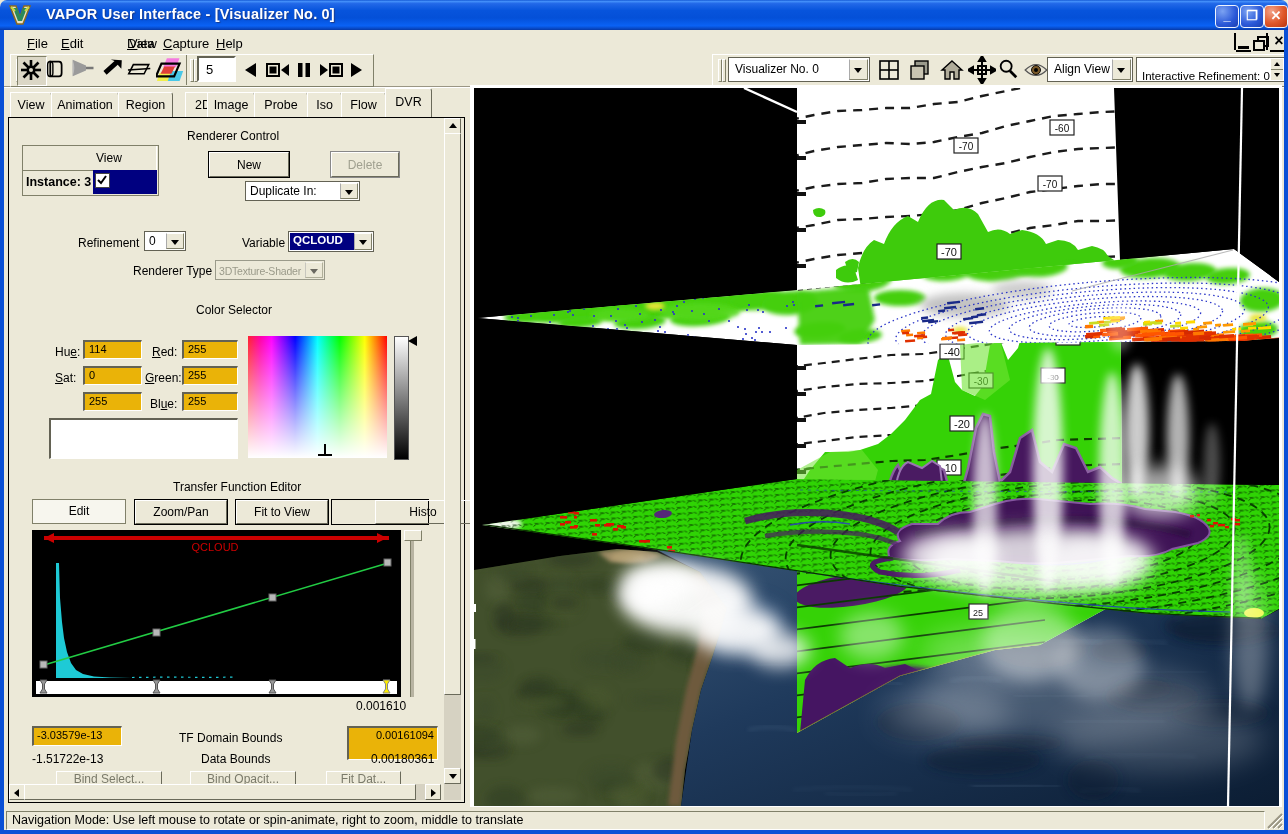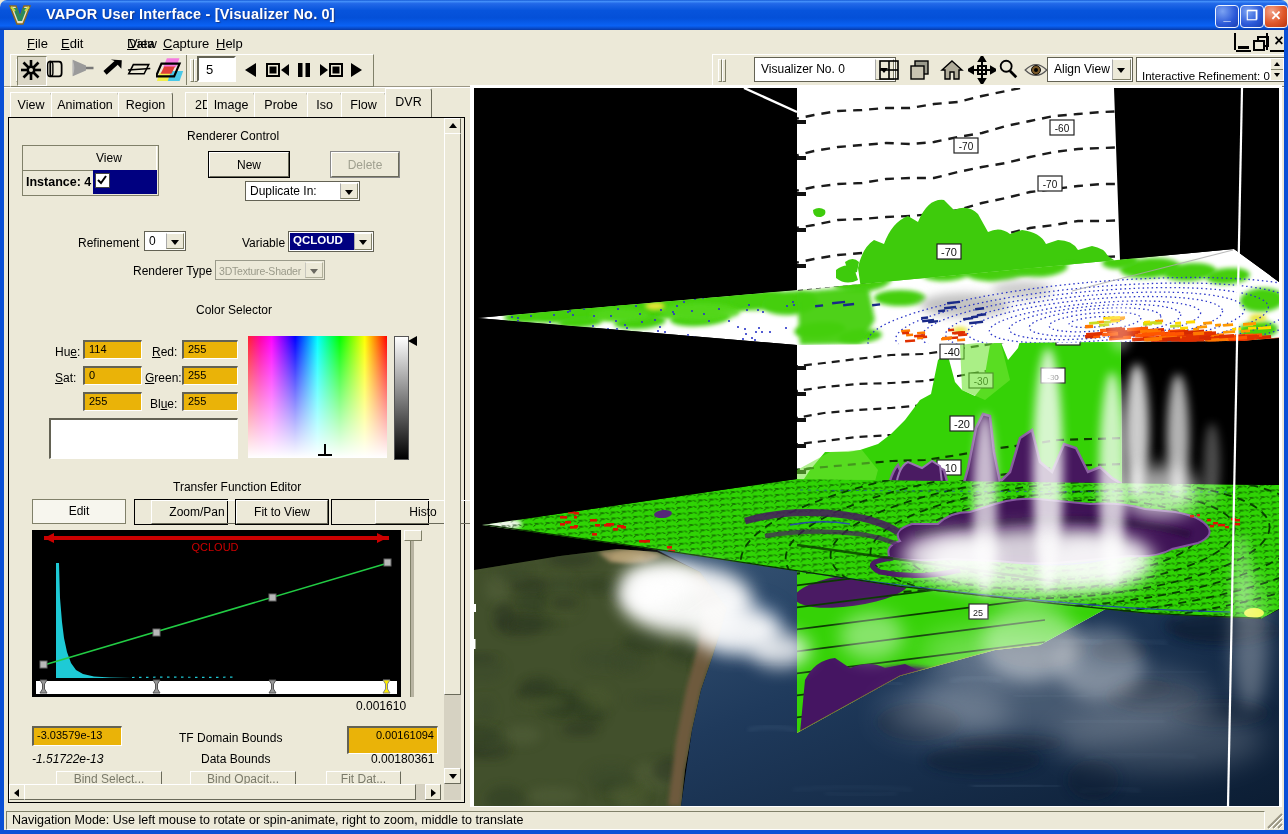--- a/index.html
+++ b/index.html
@@ -149,21 +149,21 @@
  <path d="M2,2 L2,14 L10,8 Z" fill="#000"></path>
       <rect x="12" y="2" width="12" height="12" fill="none" stroke="#000" stroke-width="2"></rect>
  <rect x="14.5" y="4.5" width="7" height="7" fill="#000"></rect>
     </svg>
 <svg class="abs" style="left:348px;top:62px;" width="16" height="16">
       <path d="M3,1 L3,15 L14,8 Z" fill="#000"></path>
     </svg>
 
 <div class="abs thandle" style="left:718px;"></div>
     <div class="abs thandle" style="left:722px;"></div>
-<div class="abs combo" style="left:754px;top:57px;width:140px;height:23px;">
+<div class="abs combo" style="left:728px;top:57px;width:140px;height:23px;">
  <div class="lbl" style="left:6px;top:4px;">Visualizer No. 0</div>
  <div class="combobtn" style="width:17px;">
         <div class="darr" style="top:8px;"></div>
       </div>
     </div>
 <svg class="abs" style="left:878px;top:59px;" width="22" height="22" viewBox="0 0 22 22">
  <g fill="none" stroke="#000" stroke-width="1.6">
         <rect x="2" y="2" width="18" height="18"></rect>
  <line x1="11" y1="2" x2="11" y2="20"></line>
         <line x1="2" y1="11" x2="20" y2="11"></line>
@@ -224,21 +224,21 @@
 <div class="abs tab" style="left:341px;width:43px;line-height:24px;">Flow</div>
 <div class="abs tab tabsel" style="left:385px;width:45px;line-height:26px;">DVR</div>
 
 <div class="abs" id="panelframe"></div>
 <div id="panelcontent">
 <div class="lbl" style="left:187px;top:129px;">Renderer Control</div>
 
 <div class="abs" style="left:22px;top:145px;width:135px;height:49px;background:#ece9d8;border:1px solid #808069;"></div>
 <div class="abs" style="left:23px;top:146px;width:133px;height:24px;border-bottom:1px solid #808069;border-right:1px solid #fff;"></div>
 <div class="lbl" style="left:96px;top:151px;">View</div>
-<div class="lbl" style="left:26px;top:175px;font-weight:bold;font-size:12.5px;">Instance: 4</div>
+<div class="lbl" style="left:26px;top:175px;font-weight:bold;font-size:12.5px;">Instance: 3</div>
 <div class="abs" style="left:93px;top:170px;width:64px;height:24px;background:#000080;"></div>
 <div class="abs" style="left:95px;top:173px;width:13px;height:13px;background:#fff;border:1px solid #444;"></div>
 <svg class="abs" style="left:96px;top:174px;" width="12" height="12">
       <path d="M2,6 L5,9 L10,2" stroke="#000" stroke-width="2" fill="none"></path>
     </svg>
 
 <div class="btn" style="left:208px;top:151px;width:80px;height:25px;line-height:24px;">
       <div class="abs btnface" style="left:0;top:0;width:78px;height:23px;">New</div>
     </div>
 <div class="btn" style="left:330px;top:151px;width:68px;height:25px;line-height:24px;border-color:#888;">
@@ -295,21 +295,21 @@
  linear-gradient(90deg,#ff2030 0%,#ff00a8 9%,#ff00ff 17%,#0000ff 34%,#00ffff 50%,#00ff00 66%,#ffff00 84%,#ff0000 100%);"></div>
 <div class="abs" style="left:324px;top:444px;width:2px;height:12px;background:#000;"></div>
 <div class="abs" style="left:318px;top:454px;width:14px;height:2px;background:#000;"></div>
 
 <div class="abs" style="left:394px;top:336px;width:13px;height:122px;background:linear-gradient(180deg,#fff,#000);border:1px solid #555;"></div>
 <div class="abs" style="left:408px;top:336px;width:0;height:0;border-top:5px solid transparent;border-bottom:5px solid transparent;border-right:9px solid #000;"></div>
 
 <div class="lbl" style="left:173px;top:480px;">Transfer Function Editor</div>
 <div class="btn btnface" style="left:32px;top:499px;width:92px;height:23px;line-height:23px;background:#f7f6ee;border:1px solid #808069;">Edit</div>
 <div class="btn" style="left:134px;top:499px;width:92px;height:24px;line-height:23px;">
-      <div class="abs btnface" style="left:0;top:0;width:90px;height:22px;margin-left:16px;">Zoom/Pan</div>
+      <div class="abs btnface" style="left:0;top:0;width:90px;height:22px;">Zoom/Pan</div>
     </div>
 <div class="btn" style="left:235px;top:499px;width:92px;height:24px;line-height:23px;">
       <div class="abs btnface" style="left:0;top:0;width:90px;height:22px;">Fit to View</div>
     </div>
 <div class="btn" style="left:331px;top:499px;width:96px;height:24px;line-height:23px;">
       <div class="abs btnface" style="left:0;top:0;width:94px;height:22px;margin-left:43px;">Histo</div>
     </div>
 
 <svg class="abs" style="left:32px;top:530px;" width="369" height="167" viewBox="0 0 369 167">
  <rect x="0" y="0" width="369" height="167" fill="#000"></rect>
@@ -333,22 +333,22 @@
   <path d="M237,150 h7 l-2.5,4 v5 l2.5,4 h-7 l2.5,-4 v-5 Z"></path>
  </g>
  <path d="M351,150 h7 l-2.5,4 v5 l2.5,4 h-7 l2.5,-4 v-5 Z" fill="#ffee00" stroke="#888"></path>
 </svg>
 <div class="abs" style="left:410px;top:532px;width:3px;height:165px;background:#b8b4a2;border-left:1px solid #808069;"></div>
 <div class="abs" style="left:404px;top:530px;width:16px;height:9px;background:#ece9d8;border:1px solid #808069;border-top-color:#fff;border-left-color:#fff;"></div>
 <div class="lbl" style="left:356px;top:699px;">0.001610</div>
 
 <div class="field" style="left:32px;top:726px;width:84px;height:16px;padding:1px 0 0 3px;">-3.03579e-13</div>
 <div class="lbl" style="left:179px;top:731px;">TF Domain Bounds</div>
-<div class="field" style="left:347px;top:726px;width:85px;height:16px;padding:1px 3px 8px 0;text-align:right;">0.00161094</div>
-<div class="lbl" style="left:32px;top:752px;font-style:italic;">-1.51722e-13</div>
+<div class="field" style="left:347px;top:726px;width:85px;height:16px;padding:1px 3px 14px 0;text-align:right;">0.00161094</div>
+<div class="lbl" style="left:32px;top:752px;">-1.51722e-13</div>
 <div class="lbl" style="left:201px;top:752px;">Data Bounds</div>
 <div class="lbl" style="left:371px;top:752px;">0.00180361</div>
 
 <div class="btn btnface" style="left:56px;top:771px;width:104px;height:12px;overflow:hidden;font-size:12px;color:#7a7a6a;">Bind Select...</div>
 <div class="btn btnface" style="left:190px;top:771px;width:104px;height:12px;overflow:hidden;font-size:12px;color:#7a7a6a;">Bind Opacit...</div>
 <div class="btn btnface" style="left:326px;top:771px;width:73px;height:12px;overflow:hidden;font-size:12px;color:#7a7a6a;">Fit Dat...</div>
 
 <div class="abs" style="left:9px;top:784px;width:432px;height:16px;background:#d6d2c2;"></div>
 <div class="abs btnface" style="left:9px;top:784px;width:14px;height:14px;background:#ece9d8;">
       <div class="abs" style="left:4px;top:4px;width:0;height:0;border-top:4px solid transparent;border-bottom:4px solid transparent;border-right:5px solid #000;"></div>

